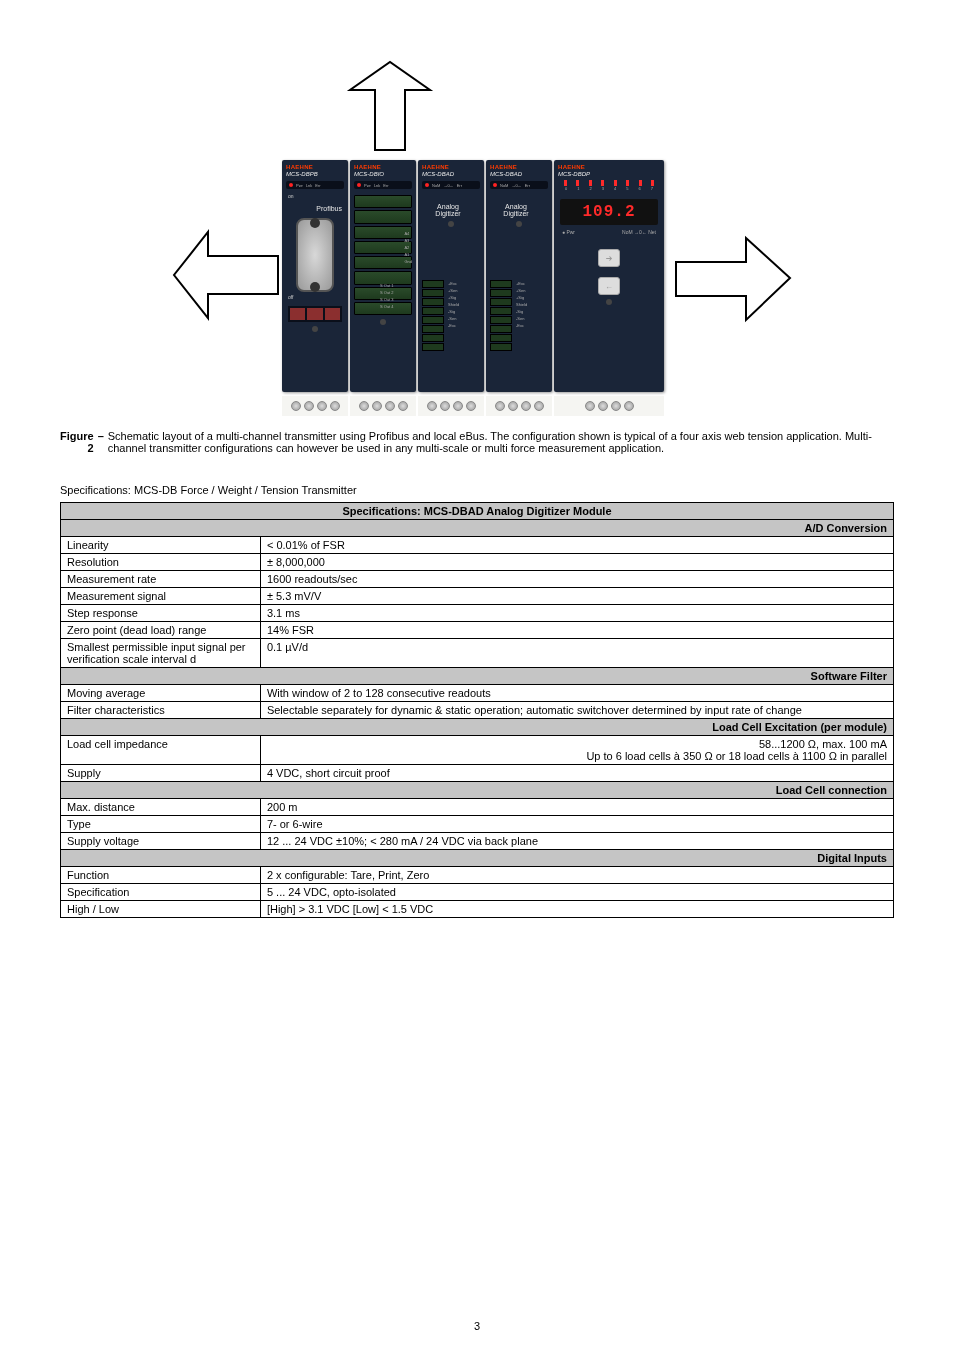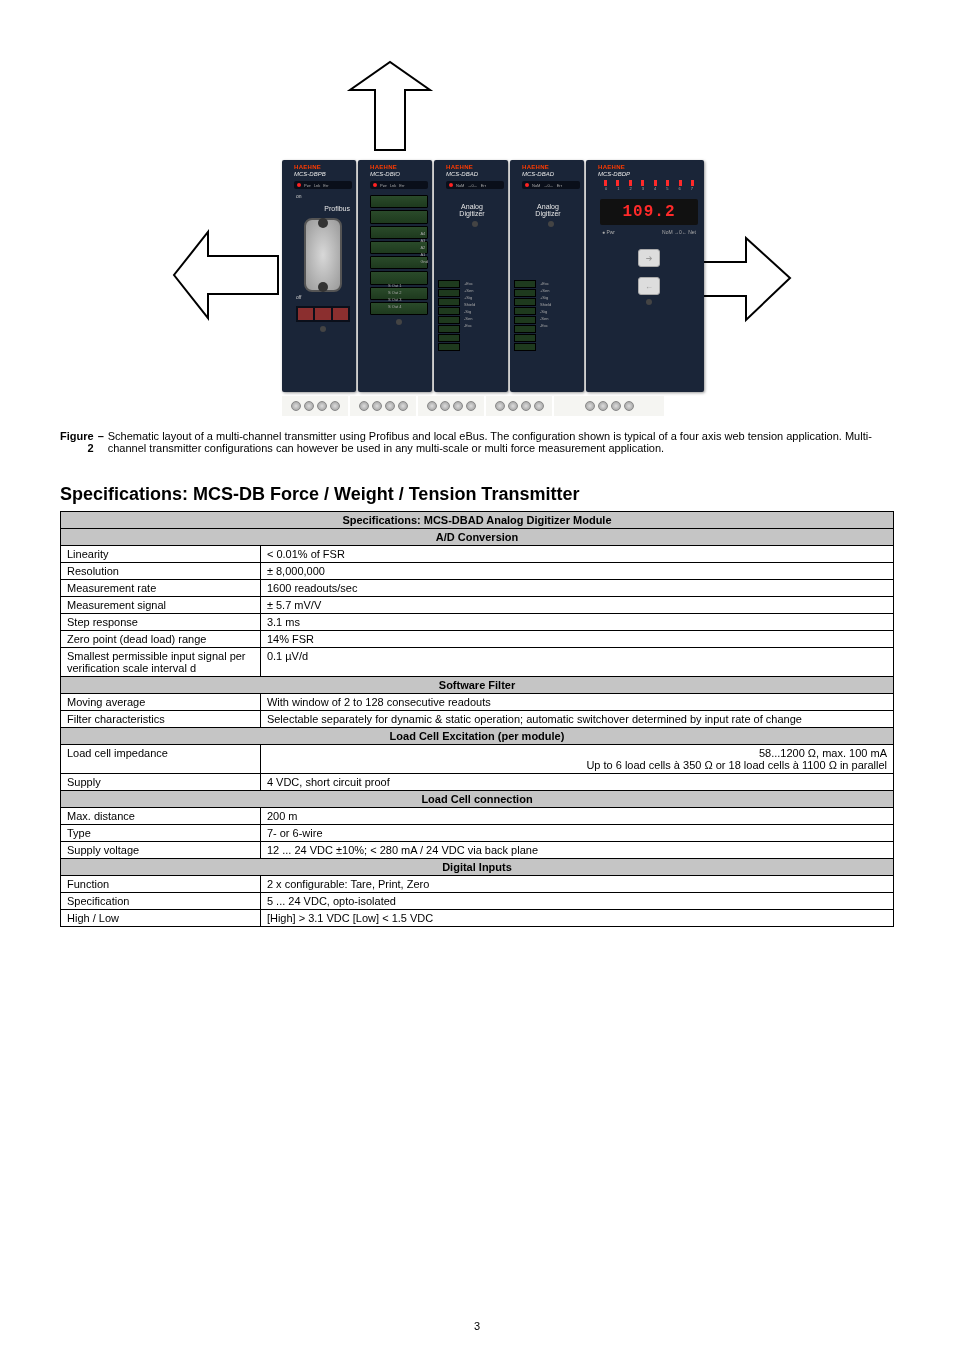--- a/index.html
+++ b/index.html
@@ -47,21 +47,20 @@
     gap: 2px;
   }
   .module {
     width: 66px;
     height: 232px;
     background: #1a2538;
     border-radius: 2px;
     position: relative;
     box-shadow: 1px 1px 3px rgba(0,0,0,0.4);
     overflow: hidden;
-    padding-left: 8px;
   }
   .module.wide { width: 110px; }
   .module .brand {
     color: #ff3b00;
     font-size: 6px;
     font-weight: bold;
     padding: 4px 4px 0 4px;
     display: block;
     letter-spacing: 0.3px;
   }
@@ -229,22 +228,22 @@
     font-size: 11px;
   }
   .figure-row .figlabel {
     font-weight: bold;
     text-align: right;
   }
   .figure-row .dash {
     font-weight: bold;
   }
   .section-title {
-    font-size: 18px;
-    font-weight: bold;
+    font-size: 11px;
+    font-weight: normal;
     margin-top: 30px;
     margin-bottom: 6px;
   }
   table.spec {
     width: 100%;
     border-collapse: collapse;
     font-size: 11px;
     margin-top: 4px;
   }
   table.spec td {
@@ -254,21 +253,21 @@
     text-align: left;
   }
   table.spec tr.header td {
     background: #c5c5c5;
     font-weight: bold;
     text-align: center;
   }
   table.spec tr.subheader td {
     background: #c5c5c5;
     font-weight: bold;
-    text-align: center;
+    text-align: right;
   }
   table.spec td.col1 { width: 24%; }
   .page-num {
     position:absolute;
     left:0; right:0;
     bottom: 18px;
     text-align:center;
     font-size: 11px;
   }
 </style>
@@ -482,21 +481,21 @@
     <tr>
           <td class="col1">Resolution</td>
           <td>± 8,000,000</td>
         </tr>
     <tr>
           <td class="col1">Measurement rate</td>
           <td>1600 readouts/sec</td>
         </tr>
     <tr>
           <td class="col1">Measurement signal</td>
-          <td>± 5.7 mV/V</td>
+          <td>± 5.3 mV/V</td>
         </tr>
     <tr>
           <td class="col1">Step response</td>
           <td>3.1 ms</td>
         </tr>
     <tr>
           <td class="col1">Zero point (dead load) range</td>
           <td>14% FSR</td>
         </tr>
     <tr>

